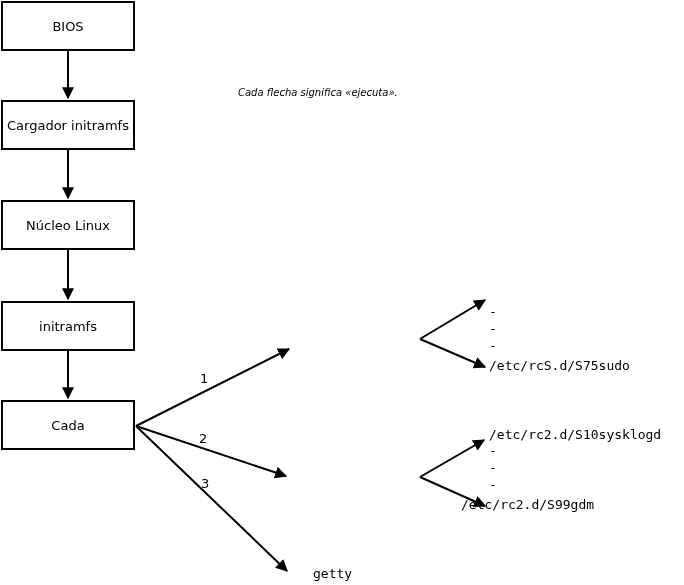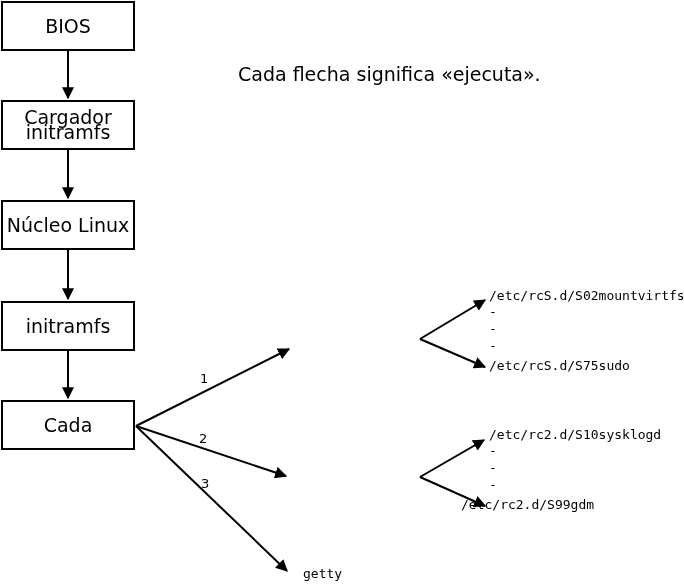--- a/index.html
+++ b/index.html
@@ -21,30 +21,31 @@
     position: absolute;
     left: 1px;
     width: 134px;
     height: 50px;
     box-sizing: border-box;
     border: 2px solid #000000;
     background: #ffffff;
     display: flex;
     align-items: center;
     justify-content: center;
-    font-size: 19px;
+    font-size: 13px;
     line-height: 15px;
     text-align: center;
   }
   .note {
     position: absolute;
     left: 238px;
-    top: 67px;
-    font-size: 19px;
+    top: 85px;
+    font-size: 10px;
     line-height: 15px;
+    font-style: italic;
   }
   .num {
     position: absolute;
     font-size: 13px;
     line-height: 15px;
   }
   .mono {
     position: absolute;
     font-family: "DejaVu Sans Mono", monospace;
     font-size: 13px;
@@ -85,23 +86,22 @@
   <div class="box" style="top:200px">Núcleo Linux</div>
   <div class="box" style="top:301px">initramfs</div>
   <div class="box" style="top:400px">Cada</div>
 
   <div class="note">Cada flecha significa «ejecuta».</div>
 
   <div class="num" style="left:200px; top:371px">1</div>
   <div class="num" style="left:199px; top:431px">2</div>
   <div class="num" style="left:201px; top:476px">3</div>
 
-  <div class="mono" style="left:303px; top:566px">getty</div>
+  <div class="mono" style="left:313px; top:566px">getty</div>
 
-  <div class="mono" style="left:489px; top:288px">/etc/rcS.d/S02mountvirtfs</div>
   <div class="mono" style="left:489px; top:304px">-</div>
   <div class="mono" style="left:489px; top:321px">-</div>
   <div class="mono" style="left:489px; top:338px">-</div>
   <div class="mono" style="left:489px; top:358px">/etc/rcS.d/S75sudo</div>
 
   <div class="mono" style="left:489px; top:427px">/etc/rc2.d/S10sysklogd</div>
   <div class="mono" style="left:489px; top:443px">-</div>
   <div class="mono" style="left:489px; top:460px">-</div>
   <div class="mono" style="left:489px; top:477px">-</div>
   <div class="mono" style="left:461px; top:497px">/etc/rc2.d/S99gdm</div>

